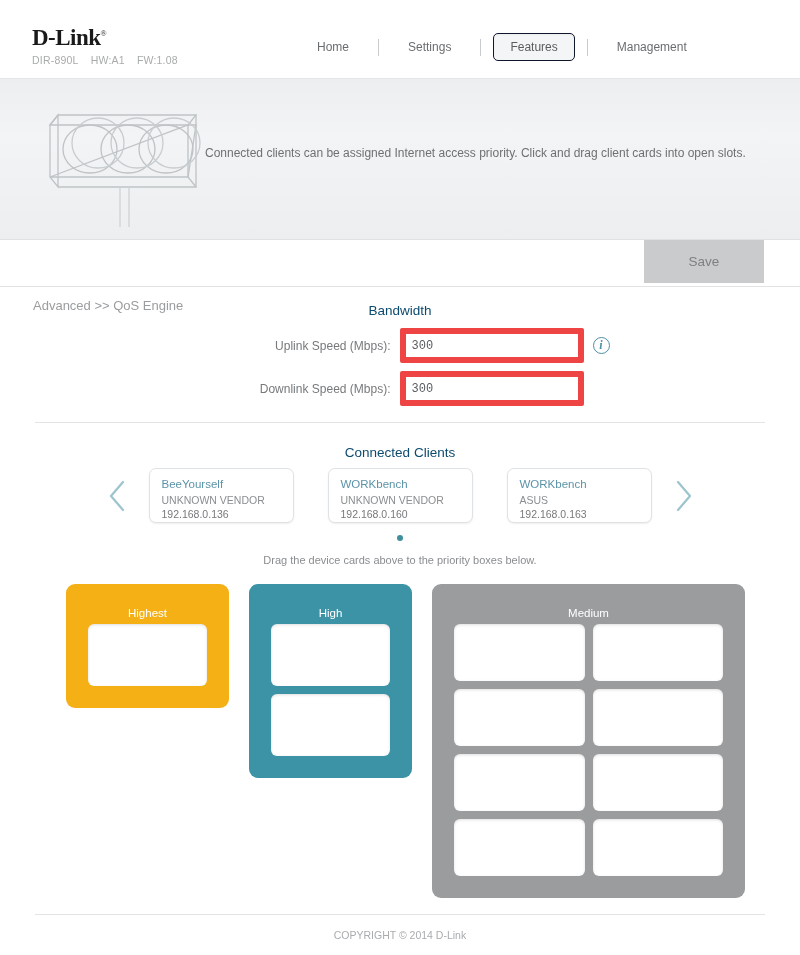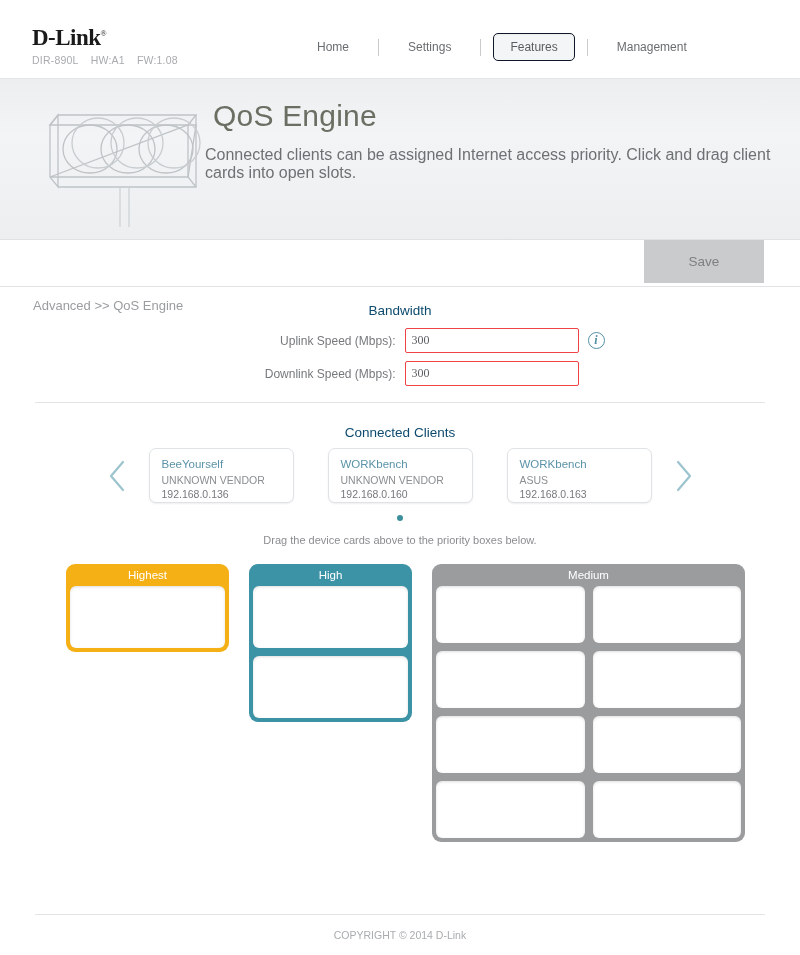--- a/index.html
+++ b/index.html
@@ -100,21 +100,21 @@
     top: 20px;
     font-size: 30px;
     font-weight: normal;
     color: #6b6e62;
     letter-spacing: 0.2px;
   }
   .hero-desc {
     position: absolute;
     left: 205px;
     top: 67px;
-    font-size: 16px;
+    font-size: 12px;
     color: #6e7173;
   }
 
   
   .crumbbar {
     position: relative;
     height: 46px;
     background: #ffffff;
     border-bottom: 1px solid #e0e2e4;
   }
@@ -163,26 +163,26 @@
   .bw-label {
     width: 200px;
     text-align: right;
     font-size: 12px;
     color: #76797c;
     padding-right: 9px;
   }
   .bw-input {
     width: 160px;
     height: 23px;
-    border: 1px solid #ef4444;
+    border: 6px solid #ef4444;
     border-radius: 2px;
     font-size: 12px;
     color: #5a5d60;
     padding: 0 6px;
-    font-family: Liberation Serif, serif;
+    font-family: Liberation Mono, monospace;
     outline: none;
     background: #fff;
   }
   .info-icon {
     margin-left: 9px;
     width: 17px;
     height: 17px;
     border-radius: 50%;
     border: 1.5px solid #4f8fa3;
     color: #4f8fa3;
@@ -275,21 +275,21 @@
   .prio-area {
     position: relative;
     margin-top: 18px;
     padding-left: 66px;
     display: flex;
     align-items: flex-start;
     gap: 20px;
   }
   .prio-box {
     border-radius: 9px;
-    padding: 4px;
+    padding: 22px;
     box-sizing: border-box;
   }
   .prio-title {
     text-align: center;
     color: #ffffff;
     font-size: 11.5px;
     padding: 1px 0 5px 0;
   }
   .slot-grid {
     display: grid;
@@ -369,21 +369,20 @@
       <path d="M160 28 L160 80 L168 90"></path>
       <ellipse cx="62" cy="52" rx="27" ry="24"></ellipse>
       <ellipse cx="100" cy="52" rx="27" ry="24"></ellipse>
       <ellipse cx="138" cy="52" rx="27" ry="24"></ellipse>
       <ellipse cx="70" cy="46" rx="26" ry="25" stroke="#c9cdd0"></ellipse>
       <ellipse cx="109" cy="46" rx="26" ry="25" stroke="#c9cdd0"></ellipse>
       <ellipse cx="146" cy="46" rx="26" ry="25" stroke="#c9cdd0"></ellipse>
       <path d="M92 90 L92 130 M101 90 L101 130" stroke="#cfd3d6"></path>
     </svg>
   </div>
-  <div class="hero-title">QoS Engine</div>
   <div class="hero-desc">Connected clients can be assigned Internet access priority. Click and drag client cards into open slots.</div>
 </div>
 
 <div class="crumbbar">
   <div class="crumb">Advanced &gt;&gt; QoS Engine</div>
   <button class="save-btn">Save</button>
 </div>
 
 <div class="content">
 

